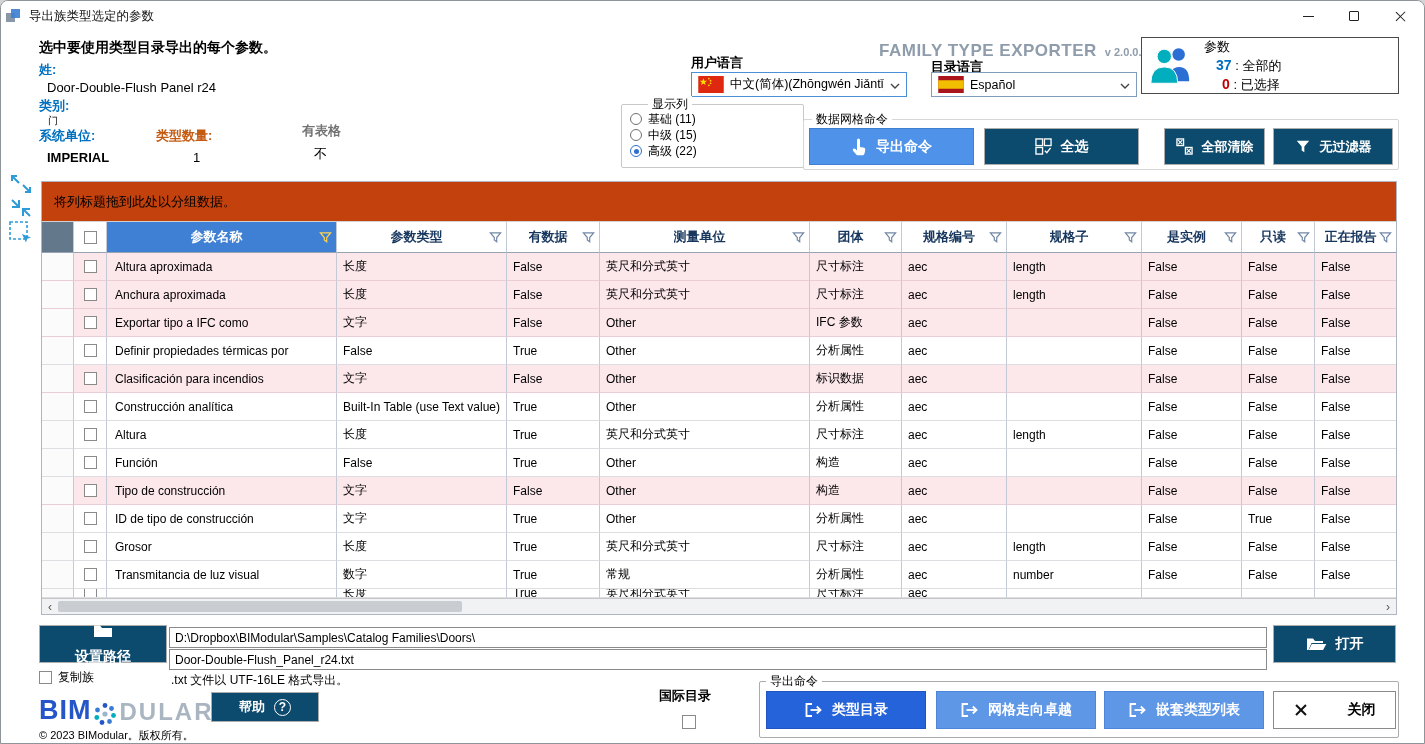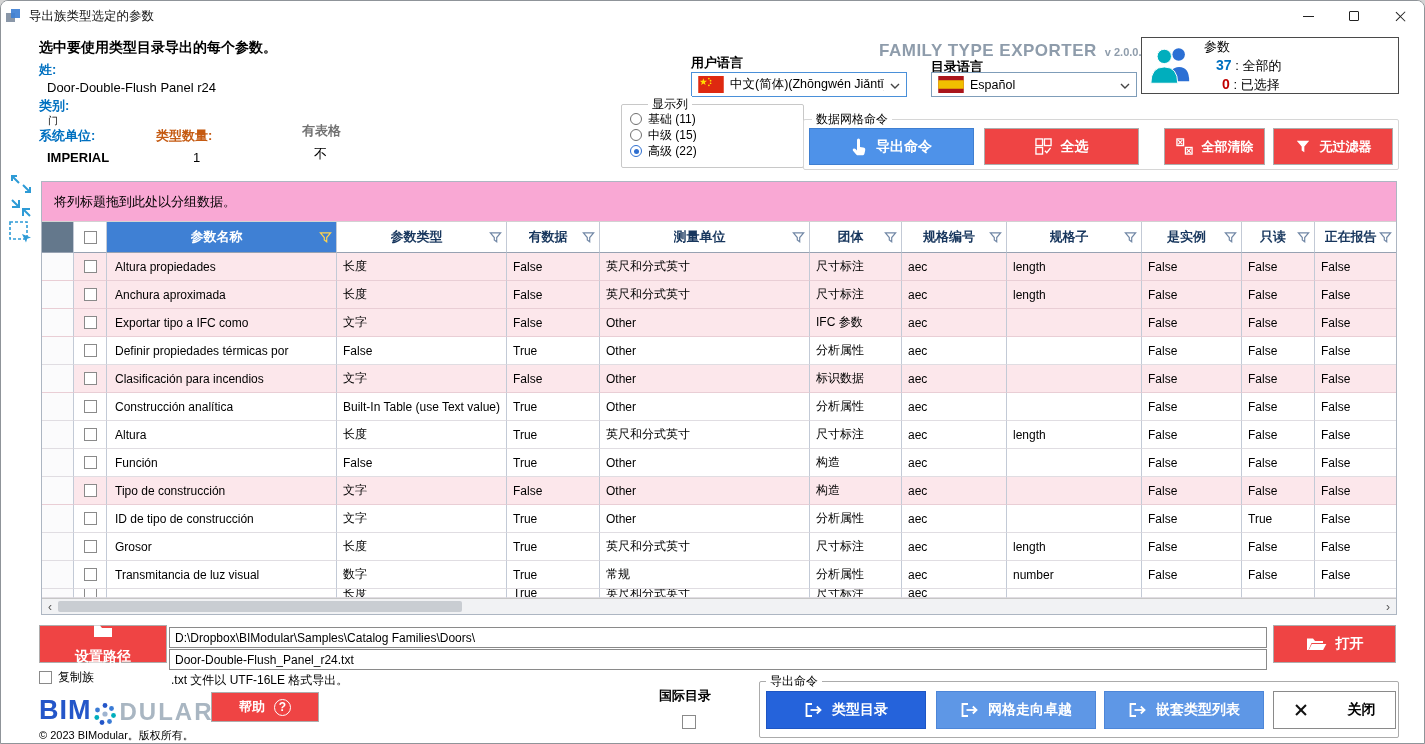--- a/index.html
+++ b/index.html
@@ -43,28 +43,28 @@
 
 .radio-row{display:flex;align-items:center;gap:6px;height:16px;font-size:12px;color:#000;cursor:pointer;}
 .radio{width:12px;height:12px;border:1px solid #707070;border-radius:50%;background:#fff;display:inline-block;position:relative;flex:none;}
 .radio.sel{border-color:#2f6fd0;}
 .radio.sel::after{content:"";position:absolute;left:2.5px;top:2.5px;width:5px;height:5px;border-radius:50%;background:#2f6fd0;}
 
 .cb{width:13px;height:13px;border:1px solid #8a8a8a;background:#fff;display:inline-block;flex:none;}
 
 .btn{position:absolute;display:flex;align-items:center;justify-content:center;gap:9px;color:#fff;font-weight:bold;font-size:14px;cursor:pointer;border:1px solid transparent;}
 .btn.blue{background:#4E92E9;border-color:#3F7FD1;}
-.btn.gray{background:#ef4444;border-color:#adadad;}
+.btn.gray{background:#0c4a6e;border-color:#adadad;}
 .btn.export-dark{background:#2563DB;border-color:#1d55c4;}
 .btn.export-lite{background:#5E97E6;border-color:#4d86d8;}
 .btn.white{background:#fff;border-color:#8a8a8a;color:#000;}
 .btn svg{flex:none;}
 
 #grid-wrap{position:absolute;left:40px;top:180px;width:1356px;height:434px;border:1px solid #adb6c2;display:flex;flex-direction:column;background:#fff;overflow:hidden;}
-#group-bar{height:40px;background:#f9a8d4;border-bottom:1px solid #d2d2d2;display:flex;align-items:center;padding-left:12px;font-size:13px;color:#000;flex:none;}
+#group-bar{height:40px;background:#c2410c;border-bottom:1px solid #d2d2d2;display:flex;align-items:center;padding-left:12px;font-size:13px;color:#000;flex:none;}
 #grid-header{display:flex;height:31px;flex:none;}
 #grid-body{flex:none;}
 .gc{flex:none;display:flex;align-items:center;overflow:hidden;white-space:nowrap;border-right:1px solid #c3cad6;}
 .hdrcell{border-bottom:1px solid #97a2b2;background:#fff;height:31px;}
 .colhdr{justify-content:center;position:relative;font-weight:bold;font-size:13px;color:#17365D;padding:0 16px 0 6px;}
 .colhdr .ht{overflow:hidden;}
 .colhdr .funnel{position:absolute;right:4px;width:13px;height:13px;color:#7288a6;}
 .colhdr.primary{background:#3F80D4;color:#fff;}
 .colhdr.primary .funnel{color:#FFD34D;}
 .gc.ind{background:#fbfbfc;}
@@ -326,21 +326,21 @@
             <path d="M1.5 2 h11 l-4.2 5 v4.6 l-2.6 -1.9 V7 z" fill="none" stroke="currentColor" stroke-width="1.3"></path>
           </svg>
         </div>
       </div>
     <div id="grid-body">
         <div class="grow pink">
           <div class="gc ind" style="width:32px"></div>
           <div class="gc chk" style="width:33px">
             <span class="cb"></span>
           </div>
-          <div class="gc body first" style="width:230px">Altura propiedades</div>
+          <div class="gc body first" style="width:230px">Altura aproximada</div>
           <div class="gc body" style="width:170px">长度</div>
           <div class="gc body" style="width:93px">False</div>
           <div class="gc body" style="width:210px">英尺和分式英寸</div>
           <div class="gc body" style="width:92px">尺寸标注</div>
           <div class="gc body" style="width:105px">aec</div>
           <div class="gc body" style="width:135px">length</div>
           <div class="gc body" style="width:100px">False</div>
           <div class="gc body" style="width:73px">False</div>
           <div class="gc body" style="width:82px">False</div>
         </div>

